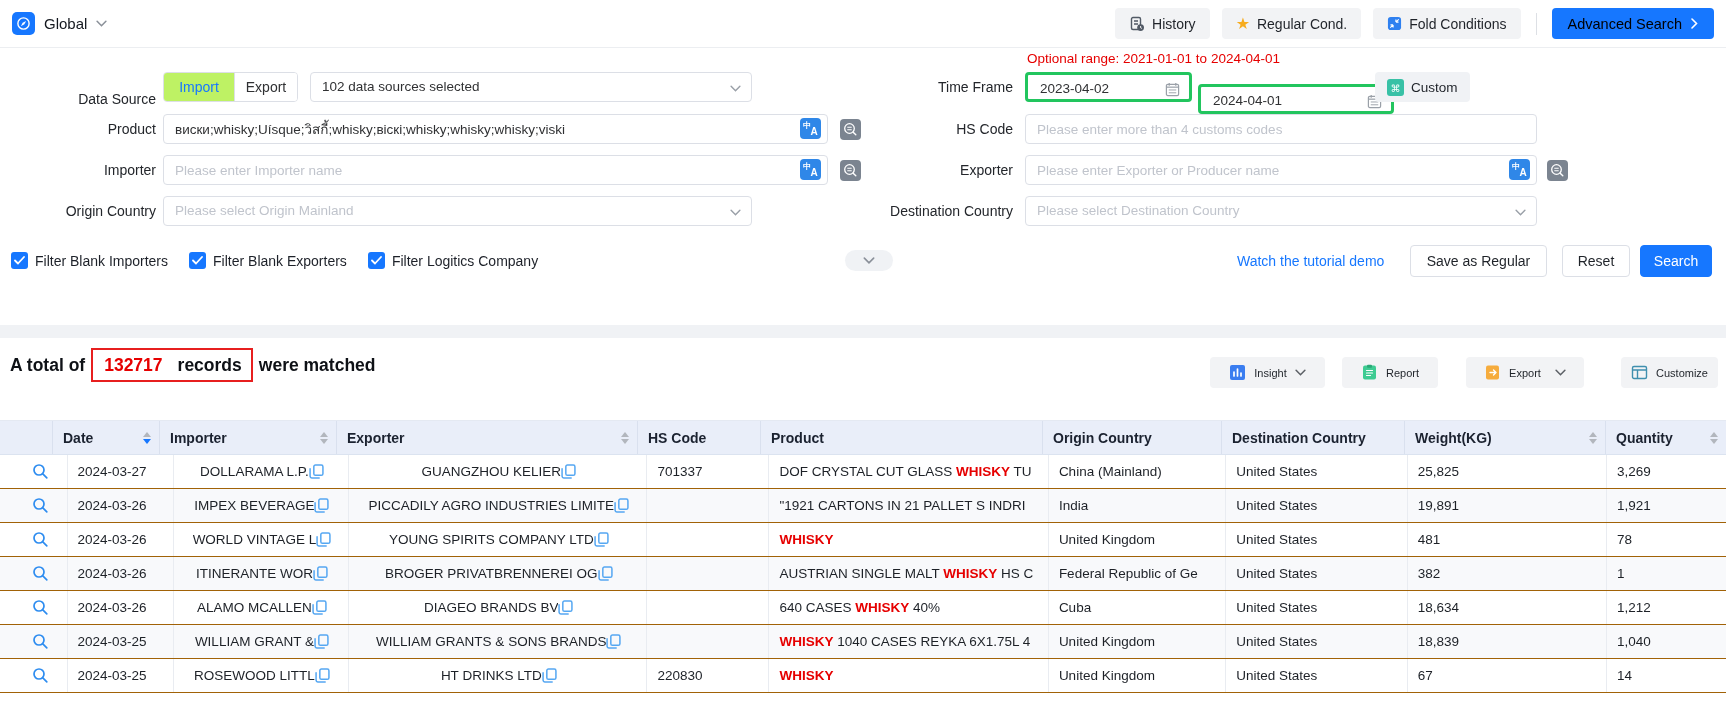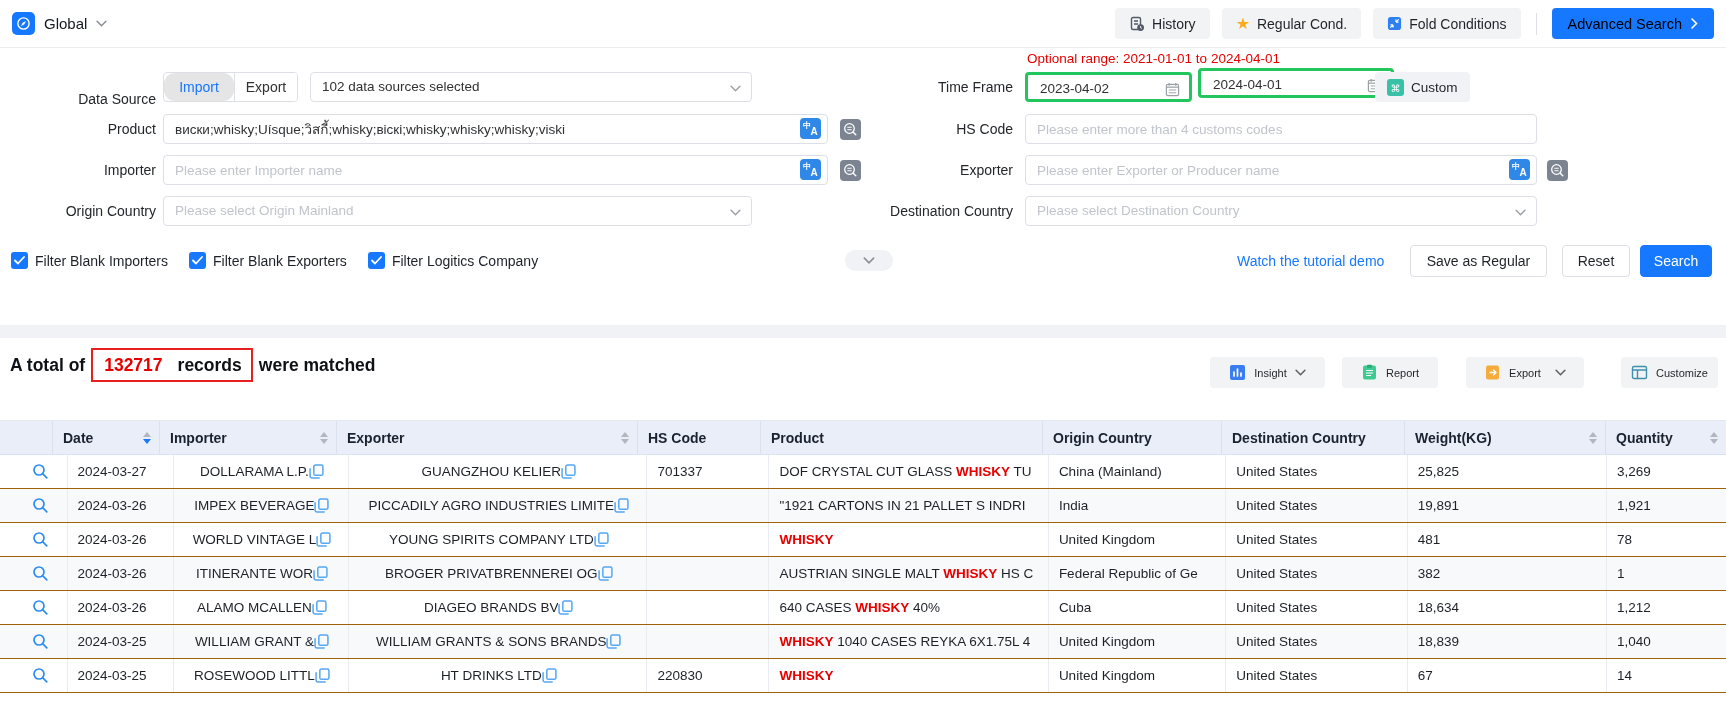--- a/index.html
+++ b/index.html
@@ -17,21 +17,21 @@
   .tbtn.primary{background:#1677ff;color:#000000;font-size:14.5px;padding:0 16px;gap:9px;}
   .vdiv{width:1px;height:22px;background:#dde0e5;margin:0 3px;}
   .star{color:#f7ac1e;font-size:16px;line-height:1;}
   
   .lbl{position:absolute;left:0;width:156px;text-align:right;font-size:14px;color:#23262b;line-height:30px;white-space:nowrap;}
   .lblR{left:820px;width:193px;}
   .opt-range{position:absolute;left:1027px;top:51px;font-size:13.5px;color:#e60000;white-space:nowrap;}
   .seg{position:absolute;left:163px;top:72px;height:30px;display:flex;border:1px solid #dcdfe6;border-radius:4px;
        overflow:hidden;box-sizing:border-box;background:#fff;}
   .seg-opt{width:70px;text-align:center;line-height:28px;font-size:14px;cursor:pointer;}
-  .seg-on{background:#e5e5e5;color:#1677ff;border-radius:11px;}
+  .seg-on{background:#bef264;color:#1677ff;}
   .seg-off{background:#fff;color:#303133;border-left:1px solid #dcdfe6;width:62px;}
   .selbox{position:absolute;height:30px;box-sizing:border-box;border:1px solid #dcdfe6;border-radius:4px;background:#fff;
           font-size:13.5px;line-height:28px;padding:0 28px 0 11px;color:#303133;cursor:pointer;white-space:nowrap;overflow:hidden;}
   .selbox .ph{color:#c0c4cc;}
   .selchev{position:absolute;right:10px;top:12px;}
   .ipt-wrap{position:absolute;height:30px;}
   .ipt{width:100%;height:30px;box-sizing:border-box;border:1px solid #dcdfe6;border-radius:4px;background:#fff;
        font-size:13.5px;color:#303133;padding:0 32px 0 11px;outline:none;font-family:inherit;}
   .ipt::placeholder{color:#c0c4cc;}
   .in-icon{position:absolute;right:7px;top:4px;cursor:pointer;line-height:0;}
@@ -162,21 +162,21 @@
     <span>2023-04-02</span>
     <span class="cal">
       <svg width="15" height="15" viewBox="0 0 16 16">
           <rect x="1.5" y="2.5" width="13" height="12" rx="1.5" fill="none" stroke="#9aa0a8" stroke-width="1.3"></rect>
           <path d="M1.5 5.5h13" stroke="#9aa0a8" stroke-width="1.3"></path>
           <path d="M4.5 1v3M11.5 1v3" stroke="#9aa0a8" stroke-width="1.3"></path>
           <path d="M4 8.5h8M4 11.5h8" stroke="#9aa0a8" stroke-width="1"></path>
         </svg>
     </span>
   </div>
-  <div class="datebox" style="left:1198px;top:68px;width:196px;">
+  <div class="datebox" style="left:1198px;top:84px;width:196px;">
     <span>2024-04-01</span>
     <span class="cal">
       <svg width="15" height="15" viewBox="0 0 16 16">
           <rect x="1.5" y="2.5" width="13" height="12" rx="1.5" fill="none" stroke="#9aa0a8" stroke-width="1.3"></rect>
           <path d="M1.5 5.5h13" stroke="#9aa0a8" stroke-width="1.3"></path>
           <path d="M4.5 1v3M11.5 1v3" stroke="#9aa0a8" stroke-width="1.3"></path>
           <path d="M4 8.5h8M4 11.5h8" stroke="#9aa0a8" stroke-width="1"></path>
         </svg>
     </span>
   </div>

